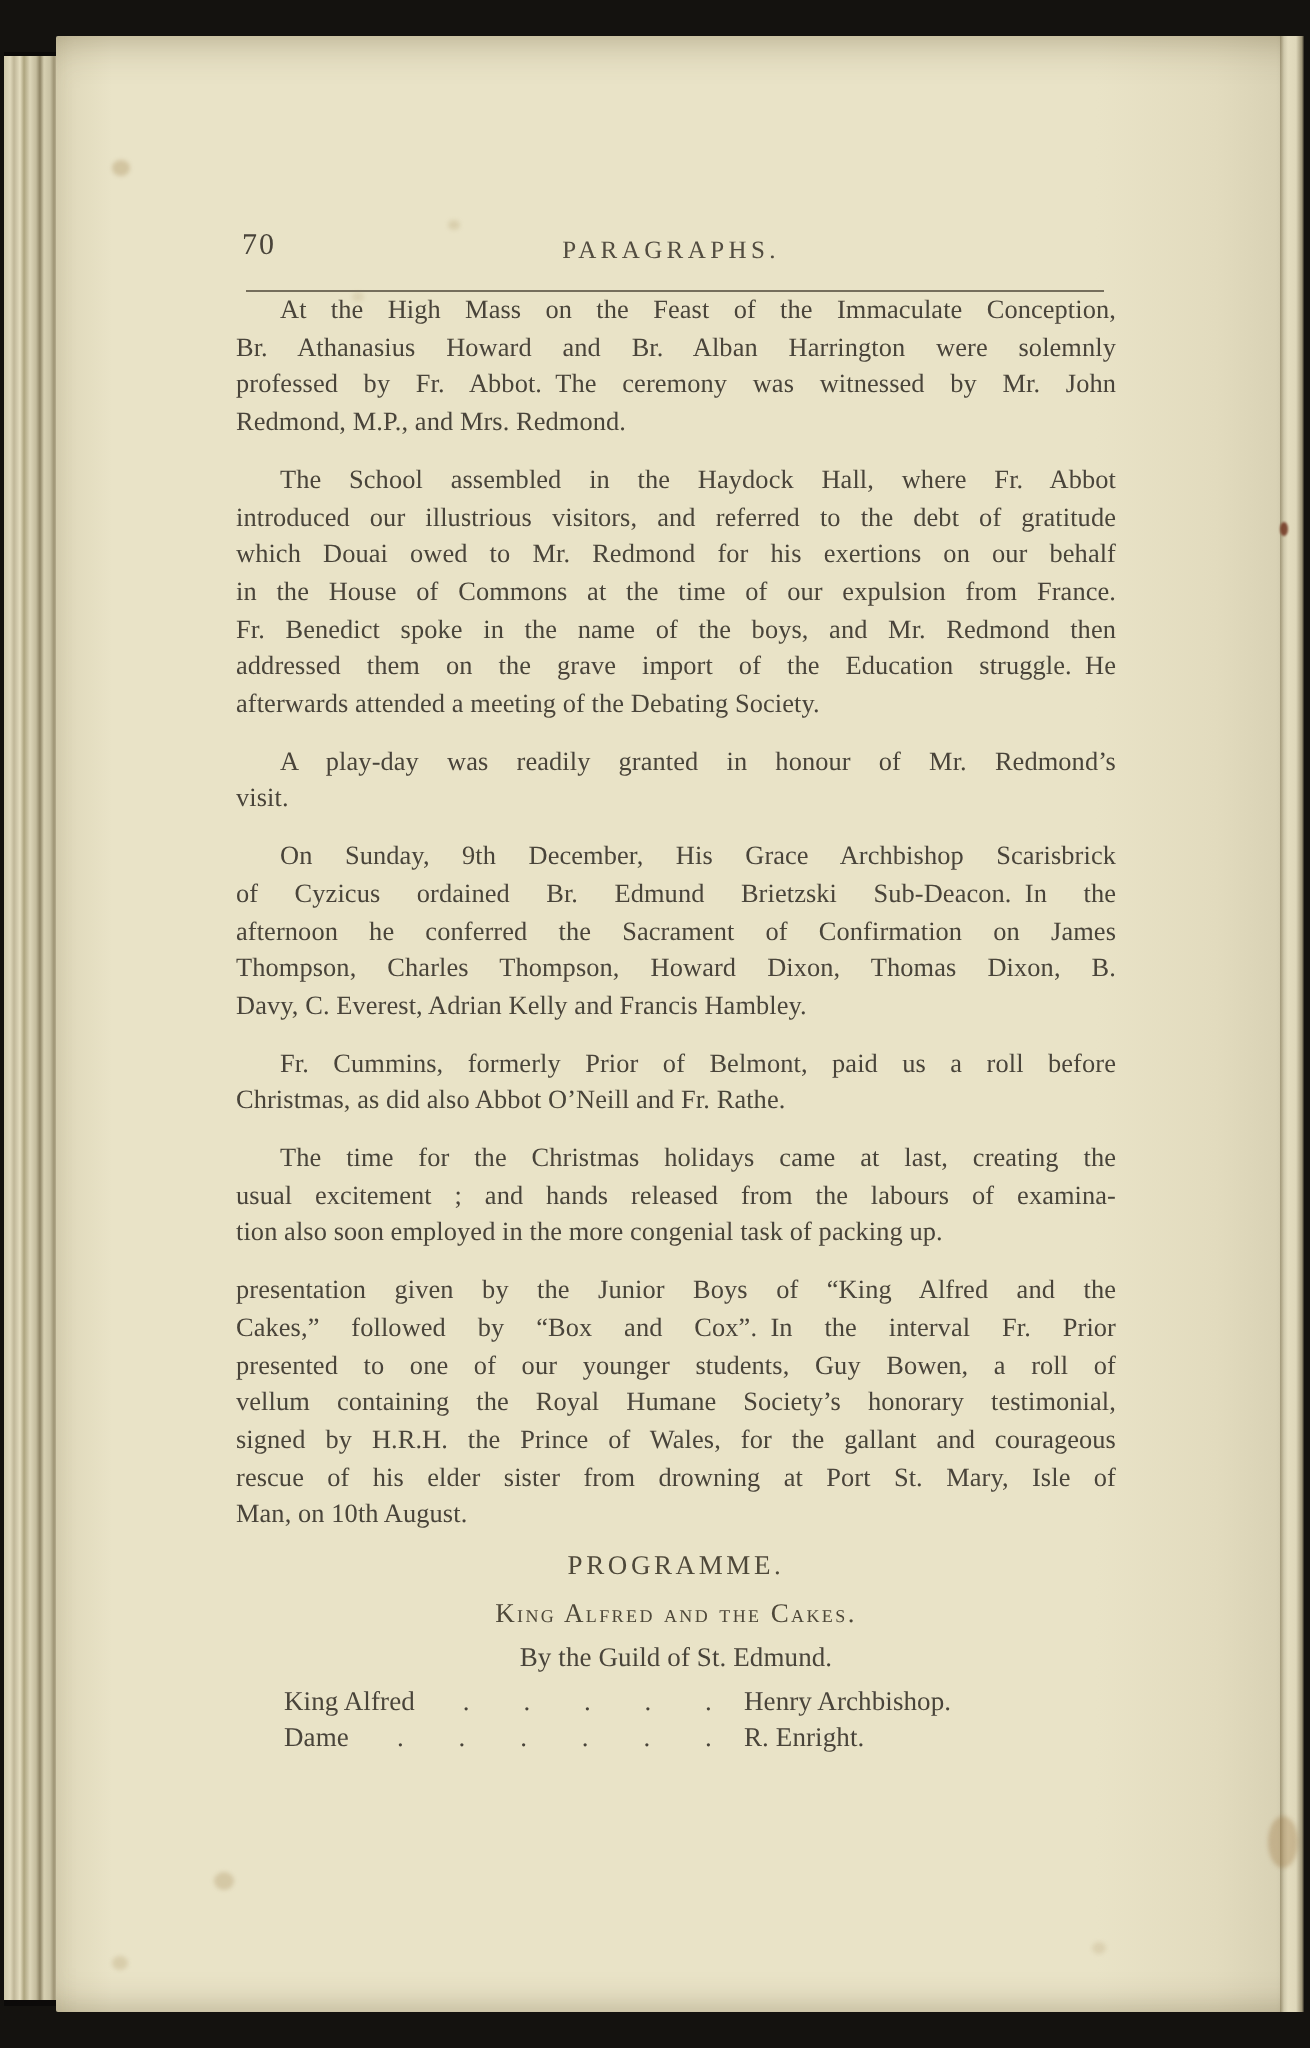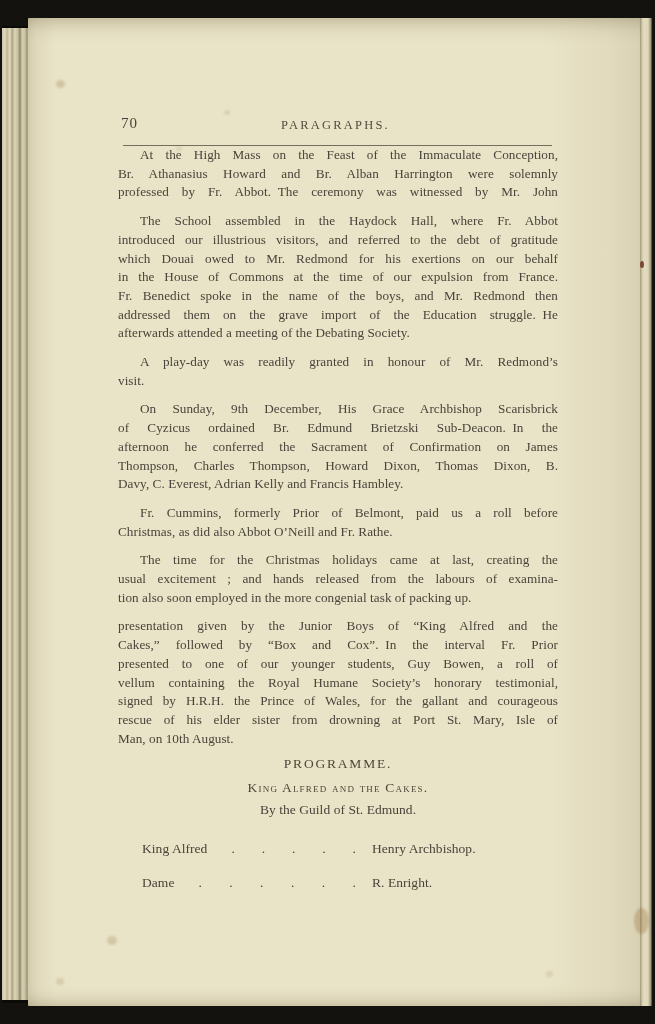--- a/index.html
+++ b/index.html
@@ -75,21 +75,21 @@
   
   .programme{margin-top:7px;text-align:center;}
   .prog-heading{font-size:13.5px;letter-spacing:1.8px;color:#4e4839;}
   .prog-sub{
     margin-top:5px;font-size:13.5px;letter-spacing:1.2px;
     font-variant:small-caps;color:#4e4839;
   }
   .prog-by{margin-top:3px;font-size:13.5px;}
   .cast{margin:4px 0 0 24px;width:414px;text-align:left;font-size:13.5px;}
   .cast-row{display:flex;align-items:baseline;line-height:18px;}
-  .cast-role{flex:0 0 auto;padding-right:20px;margin-top:16px;}
+  .cast-role{flex:0 0 auto;padding-right:20px;}
   .cast-dots{flex:1;display:flex;justify-content:space-between;padding:0 16px 0 4px;}
   .cast-dots span{display:inline-block;}
   .cast-actor{flex:0 0 184px;}
   
   .spot{position:absolute;border-radius:50%;filter:blur(1px);pointer-events:none;}
   .s1{left:28px;top:62px;width:9px;height:8px;background:rgba(151,120,62,.28);}
   .s2{left:196px;top:92px;width:6px;height:5px;background:rgba(151,120,62,.18);}
   .s3{left:79px;top:918px;width:10px;height:9px;background:rgba(151,120,62,.25);}
   .s4{left:606px;top:890px;width:15px;height:26px;background:rgba(146,102,48,.30);}
   .s5{left:518px;top:953px;width:7px;height:6px;background:rgba(151,120,62,.16);}
@@ -120,20 +120,21 @@
         <span class="page-number">70</span>
         <span class="running-header">PARAGRAPHS.</span>
       </div>
       <hr class="rule">
 
       <div class="paragraphs">
           <div class="para">
             <div class="line first">At the High Mass on the Feast of the Immaculate Conception,</div>
             <div class="line">Br. Athanasius Howard and Br. Alban Harrington were solemnly</div>
             <div class="line">professed by Fr. Abbot. The ceremony was witnessed by Mr. John</div>
+            <div class="line last">Redmond, M.P., and Mrs. Redmond.</div>
           </div>
           <div class="para">
             <div class="line first">The School assembled in the Haydock Hall, where Fr. Abbot</div>
             <div class="line">introduced our illustrious visitors, and referred to the debt of gratitude</div>
             <div class="line">which Douai owed to Mr. Redmond for his exertions on our behalf</div>
             <div class="line">in the House of Commons at the time of our expulsion from France.</div>
             <div class="line">Fr. Benedict spoke in the name of the boys, and Mr. Redmond then</div>
             <div class="line">addressed them on the grave import of the Education struggle. He</div>
             <div class="line last">afterwards attended a meeting of the Debating Society.</div>
           </div>

